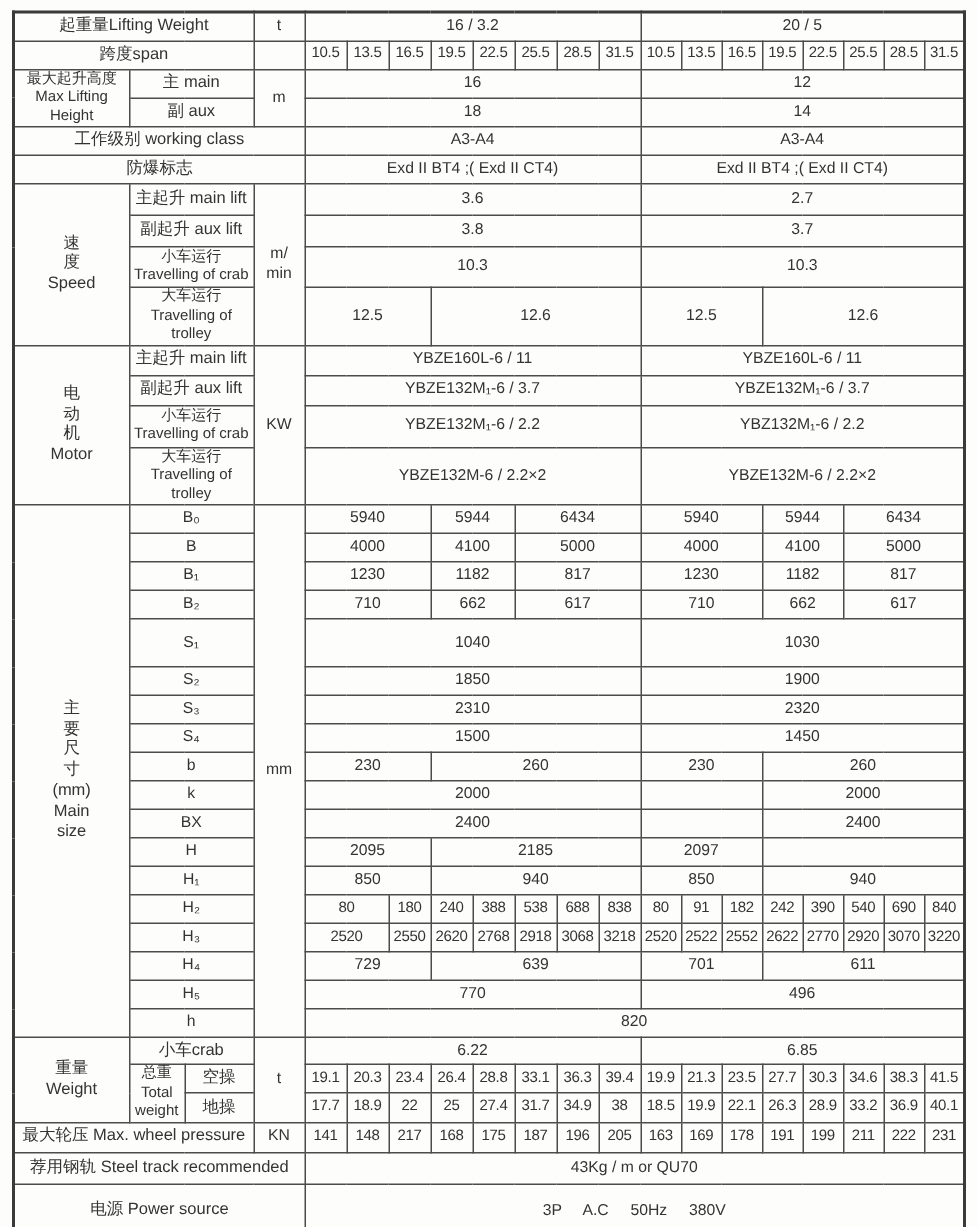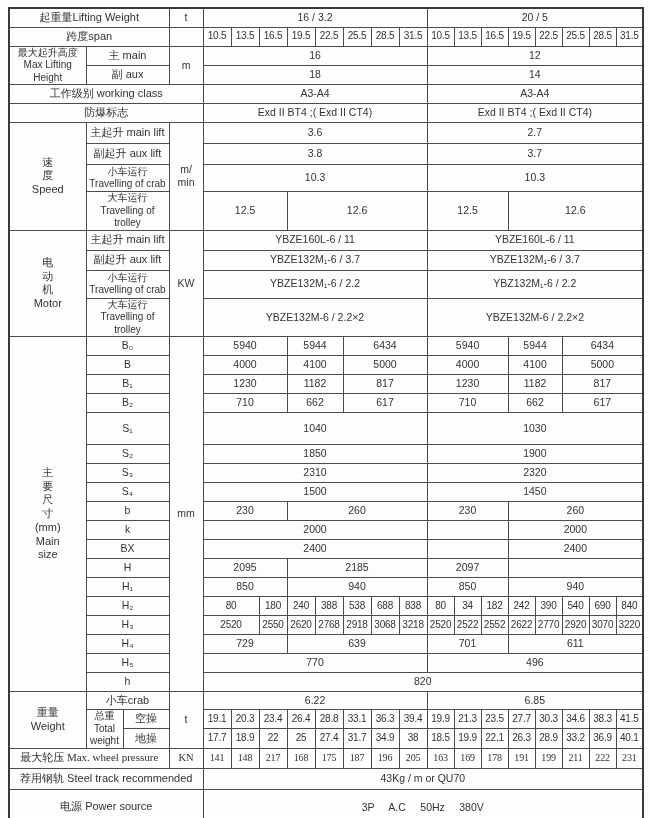--- a/index.html
+++ b/index.html
@@ -271,21 +271,21 @@
         <tr style="height: 19px;">
           <td colspan="2">H₂</td>
           <td colspan="2" class="num">80</td>
           <td class="num">180</td>
           <td class="num">240</td>
           <td class="num">388</td>
           <td class="num">538</td>
           <td class="num">688</td>
           <td class="num">838</td>
           <td class="num">80</td>
-          <td class="num">34</td>
+          <td class="num">91</td>
           <td class="num">182</td>
           <td class="num">242</td>
           <td class="num">390</td>
           <td class="num">540</td>
           <td class="num">690</td>
           <td class="num">840</td>
         </tr>
         <tr style="height: 19px;">
           <td colspan="2">H₃</td>
           <td colspan="2" class="num">2520</td>
@@ -362,21 +362,21 @@
           <td class="num">38</td>
           <td class="num">18.5</td>
           <td class="num">19.9</td>
           <td class="num">22.1</td>
           <td class="num">26.3</td>
           <td class="num">28.9</td>
           <td class="num">33.2</td>
           <td class="num">36.9</td>
           <td class="num">40.1</td>
         </tr>
-        <tr style="height: 20px; font-family: Liberation Serif, serif;">
+        <tr style="height: 20px;">
           <td colspan="3" class="lbl">最大轮压 Max.  wheel pressure</td>
           <td>KN</td>
           <td class="num">141</td>
           <td class="num">148</td>
           <td class="num">217</td>
           <td class="num">168</td>
           <td class="num">175</td>
           <td class="num">187</td>
           <td class="num">196</td>
           <td class="num">205</td>

